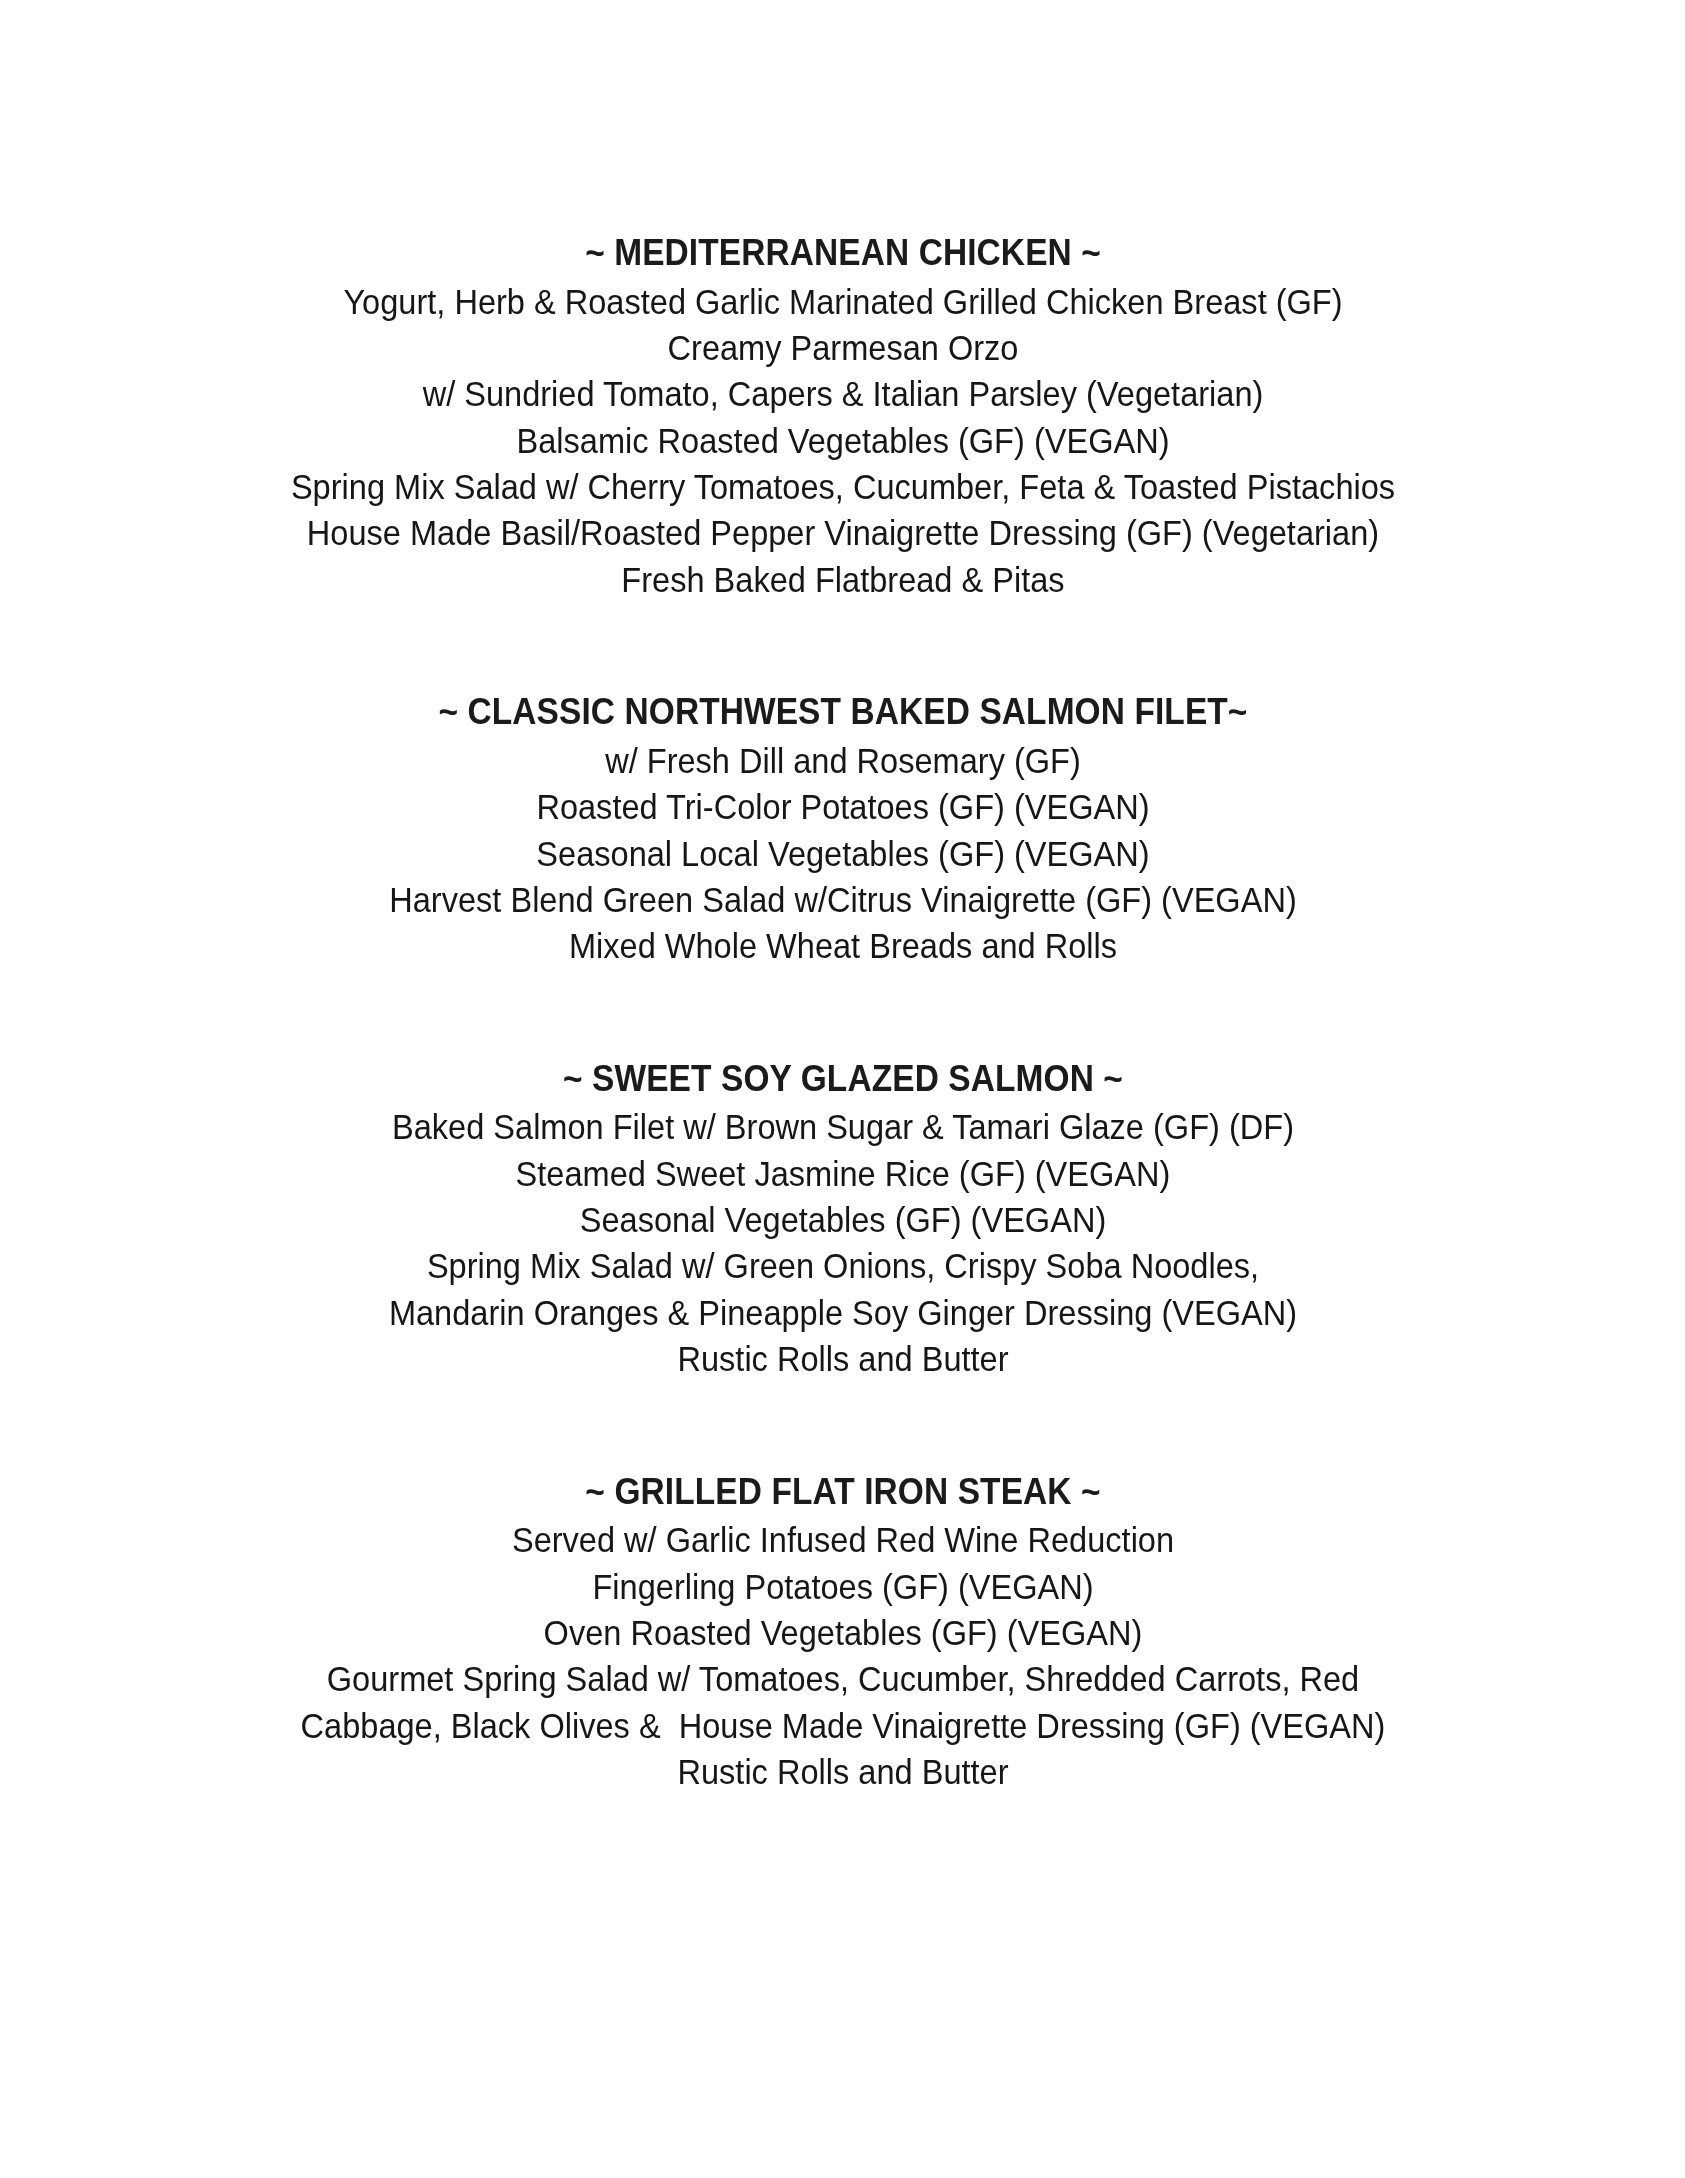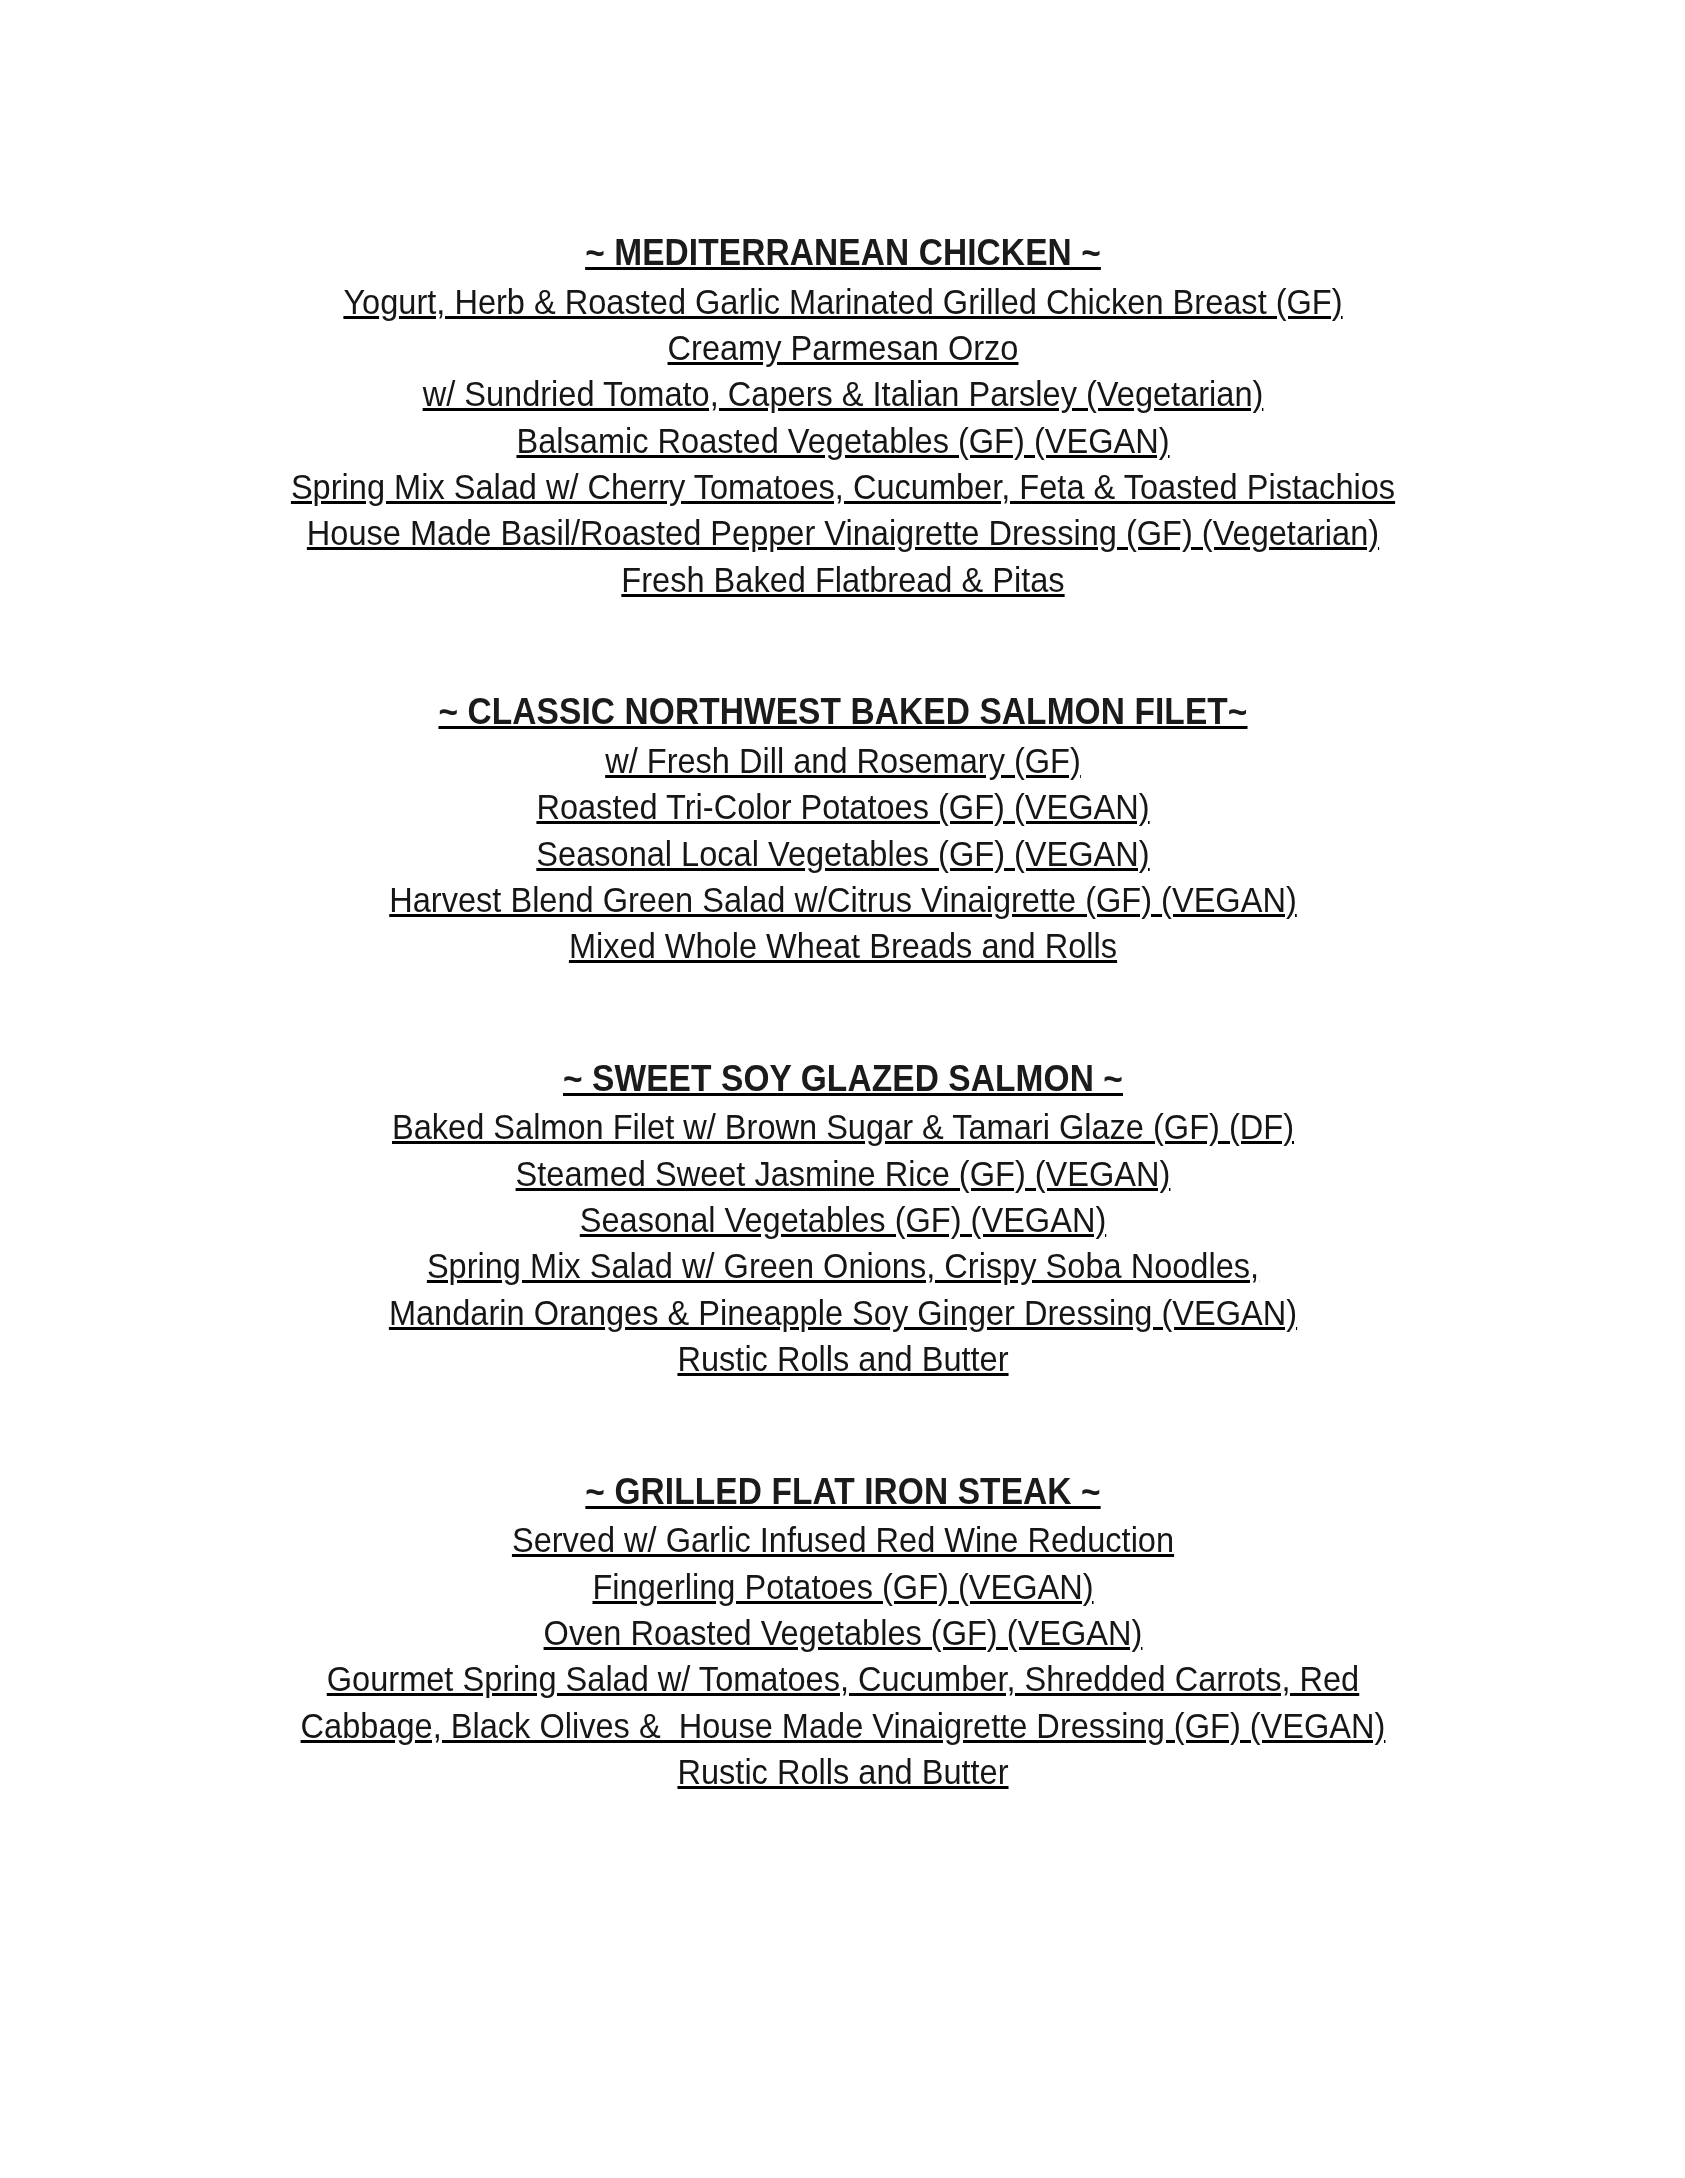--- a/index.html
+++ b/index.html
@@ -29,21 +29,20 @@
     position: absolute;
     top: 230px;
     left: 50%;
     transform: translateX(-50%);
     width: 1229px;
     text-align: center;
   }
 
   .menu-section {
     margin: 0 0 86px 0;
-    text-decoration: underline;
   }
 
   .menu-section:last-child {
     margin-bottom: 0;
   }
 
   .section-heading {
     font-size: 36px;
     font-weight: 700;
     line-height: 1.30;

